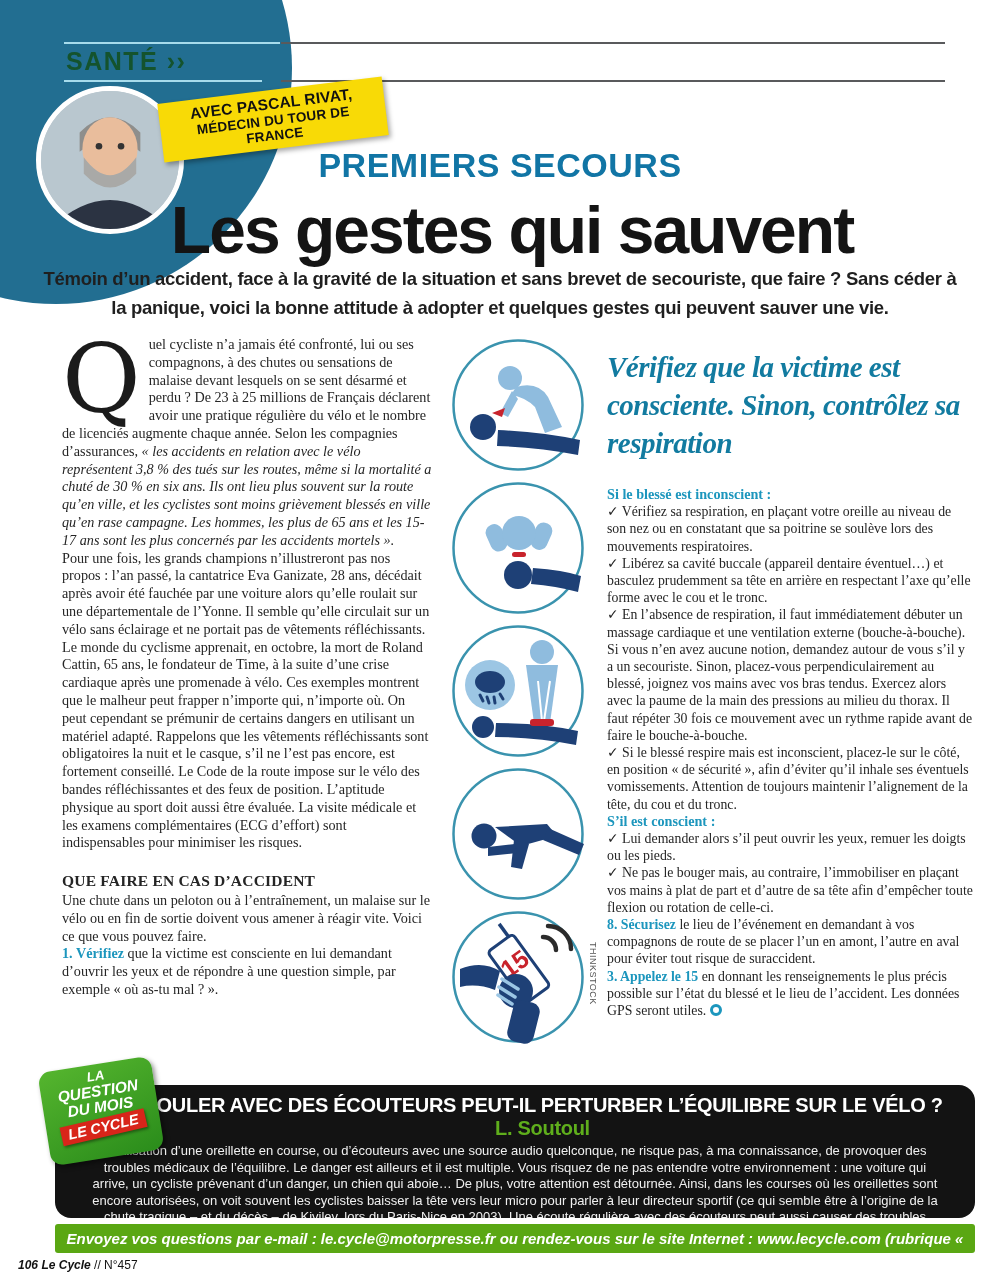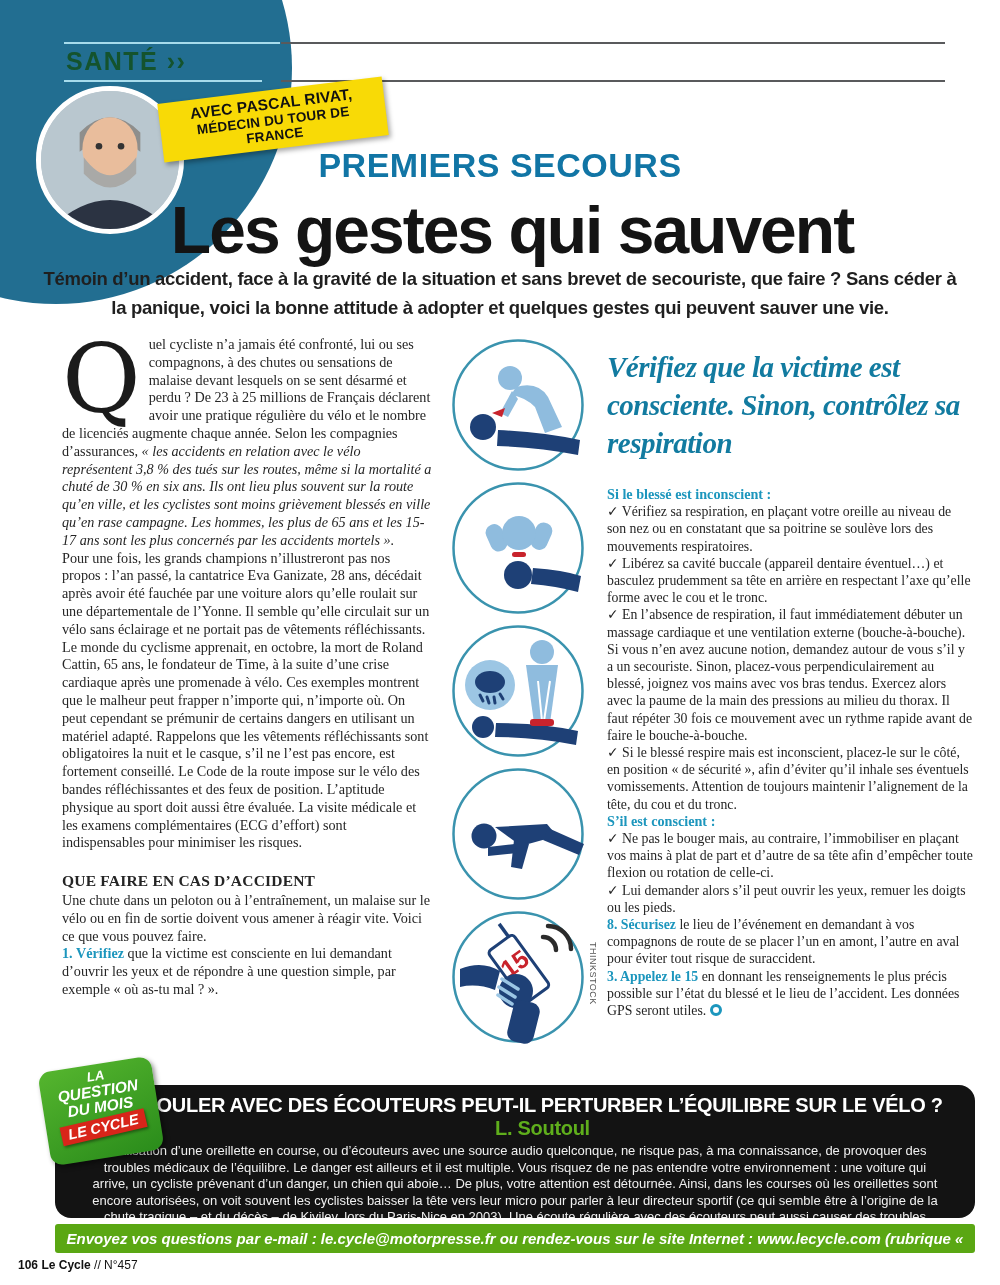--- a/index.html
+++ b/index.html
@@ -69,21 +69,21 @@
   .qbadge .b1{font-size:13px;line-height:14px;}
   .qbadge .b2{font-size:15.5px;line-height:16px;}
   .qbadge .b3{font-size:15.5px;line-height:16px;}
   .qbadge .brand{display:inline-block;background:#d8251a;color:#fff;font-style:italic;
                  font-weight:bold;font-size:14.5px;padding:1px 7px 2px;margin-top:3px;
                  transform:rotate(-4deg);box-shadow:1px 2px 3px rgba(0,0,0,.4);}
   .contact-bar{position:absolute;left:55px;top:1224px;width:920px;height:29px;background:#5aa713;
                border-radius:3px;text-align:center;font-style:italic;font-weight:bold;
                font-size:15px;line-height:29px;color:#fff;}
   .page-footer{position:absolute;left:18px;top:1258px;font-size:12px;color:#111;}
-  .page-footer .b{font-weight:bold;}
+  .page-footer .b{font-weight:bold;font-style:italic;}
 </style>
 </head>
 <body>
 
 <div class="page">
 
   <div class="teal-blob"></div>
   <div class="rule rule-light" style="left:64px;top:42px;width:216px;"></div>
   <div class="rule rule-light" style="left:64px;top:80px;width:198px;"></div>
   <div class="rule rule-dark" style="left:281px;top:42px;width:664px;"></div>
@@ -194,22 +194,22 @@
   <div class="credit">THINKSTOCK</div>
 
   <div class="col-right">
     <h2 class="right-heading">Vérifiez que la victime est consciente. Sinon, contrôlez sa respiration</h2>
     <p class="seclabel">Si le blessé est inconscient :</p>
     <p class="bullet">✓ Vérifiez sa respiration, en plaçant votre oreille au niveau de son nez ou en constatant que sa poitrine se soulève lors des mouvements respiratoires.</p>
     <p class="bullet">✓ Libérez sa cavité buccale (appareil dentaire éventuel…) et basculez prudemment sa tête en arrière en respectant l’axe qu’elle forme avec le cou et le tronc.</p>
     <p class="bullet">✓ En l’absence de respiration, il faut immédiatement débuter un massage cardiaque et une ventilation externe (bouche-à-bouche). Si vous n’en avez aucune notion, demandez autour de vous s’il y a un secouriste. Sinon, placez-vous perpendiculairement au blessé, joignez vos mains avec vos bras tendus. Exercez alors avec la paume de la main des pressions au milieu du thorax. Il faut répéter 30 fois ce mouvement avec un rythme rapide avant de faire le bouche-à-bouche.</p>
     <p class="bullet">✓ Si le blessé respire mais est inconscient, placez-le sur le côté, en position « de sécurité », afin d’éviter qu’il inhale ses éventuels vomissements. Attention de toujours maintenir l’alignement de la tête, du cou et du tronc.</p>
     <p class="seclabel">S’il est conscient :</p>
+    <p class="bullet">✓ Lui demander alors s’il peut ouvrir les yeux, remuer les doigts ou les pieds.</p>
     <p class="bullet">✓ Ne pas le bouger mais, au contraire, l’immobiliser en plaçant vos mains à plat de part et d’autre de sa tête afin d’empêcher toute flexion ou rotation de celle-ci.</p>
-    <p class="bullet">✓ Lui demander alors s’il peut ouvrir les yeux, remuer les doigts ou les pieds.</p>
     <p><span class="steplabel">8. Sécurisez</span><span> le lieu de l’événement en demandant à vos compagnons de route de se placer l’un en amont, l’autre en aval pour éviter tout risque de suraccident.</span></p>
     <p><span class="steplabel">3. Appelez le 15</span><span> en donnant les renseignements le plus précis possible sur l’état du blessé et le lieu de l’accident. Les données GPS seront utiles.</span><span class="endmark"></span></p>
   </div>
 
   <div class="qbadge">
     <div class="b1">LA</div>
     <div class="b2">QUESTION</div>
     <div class="b3">DU MOIS</div>
     <div class="brand">LE CYCLE</div>
   </div>

